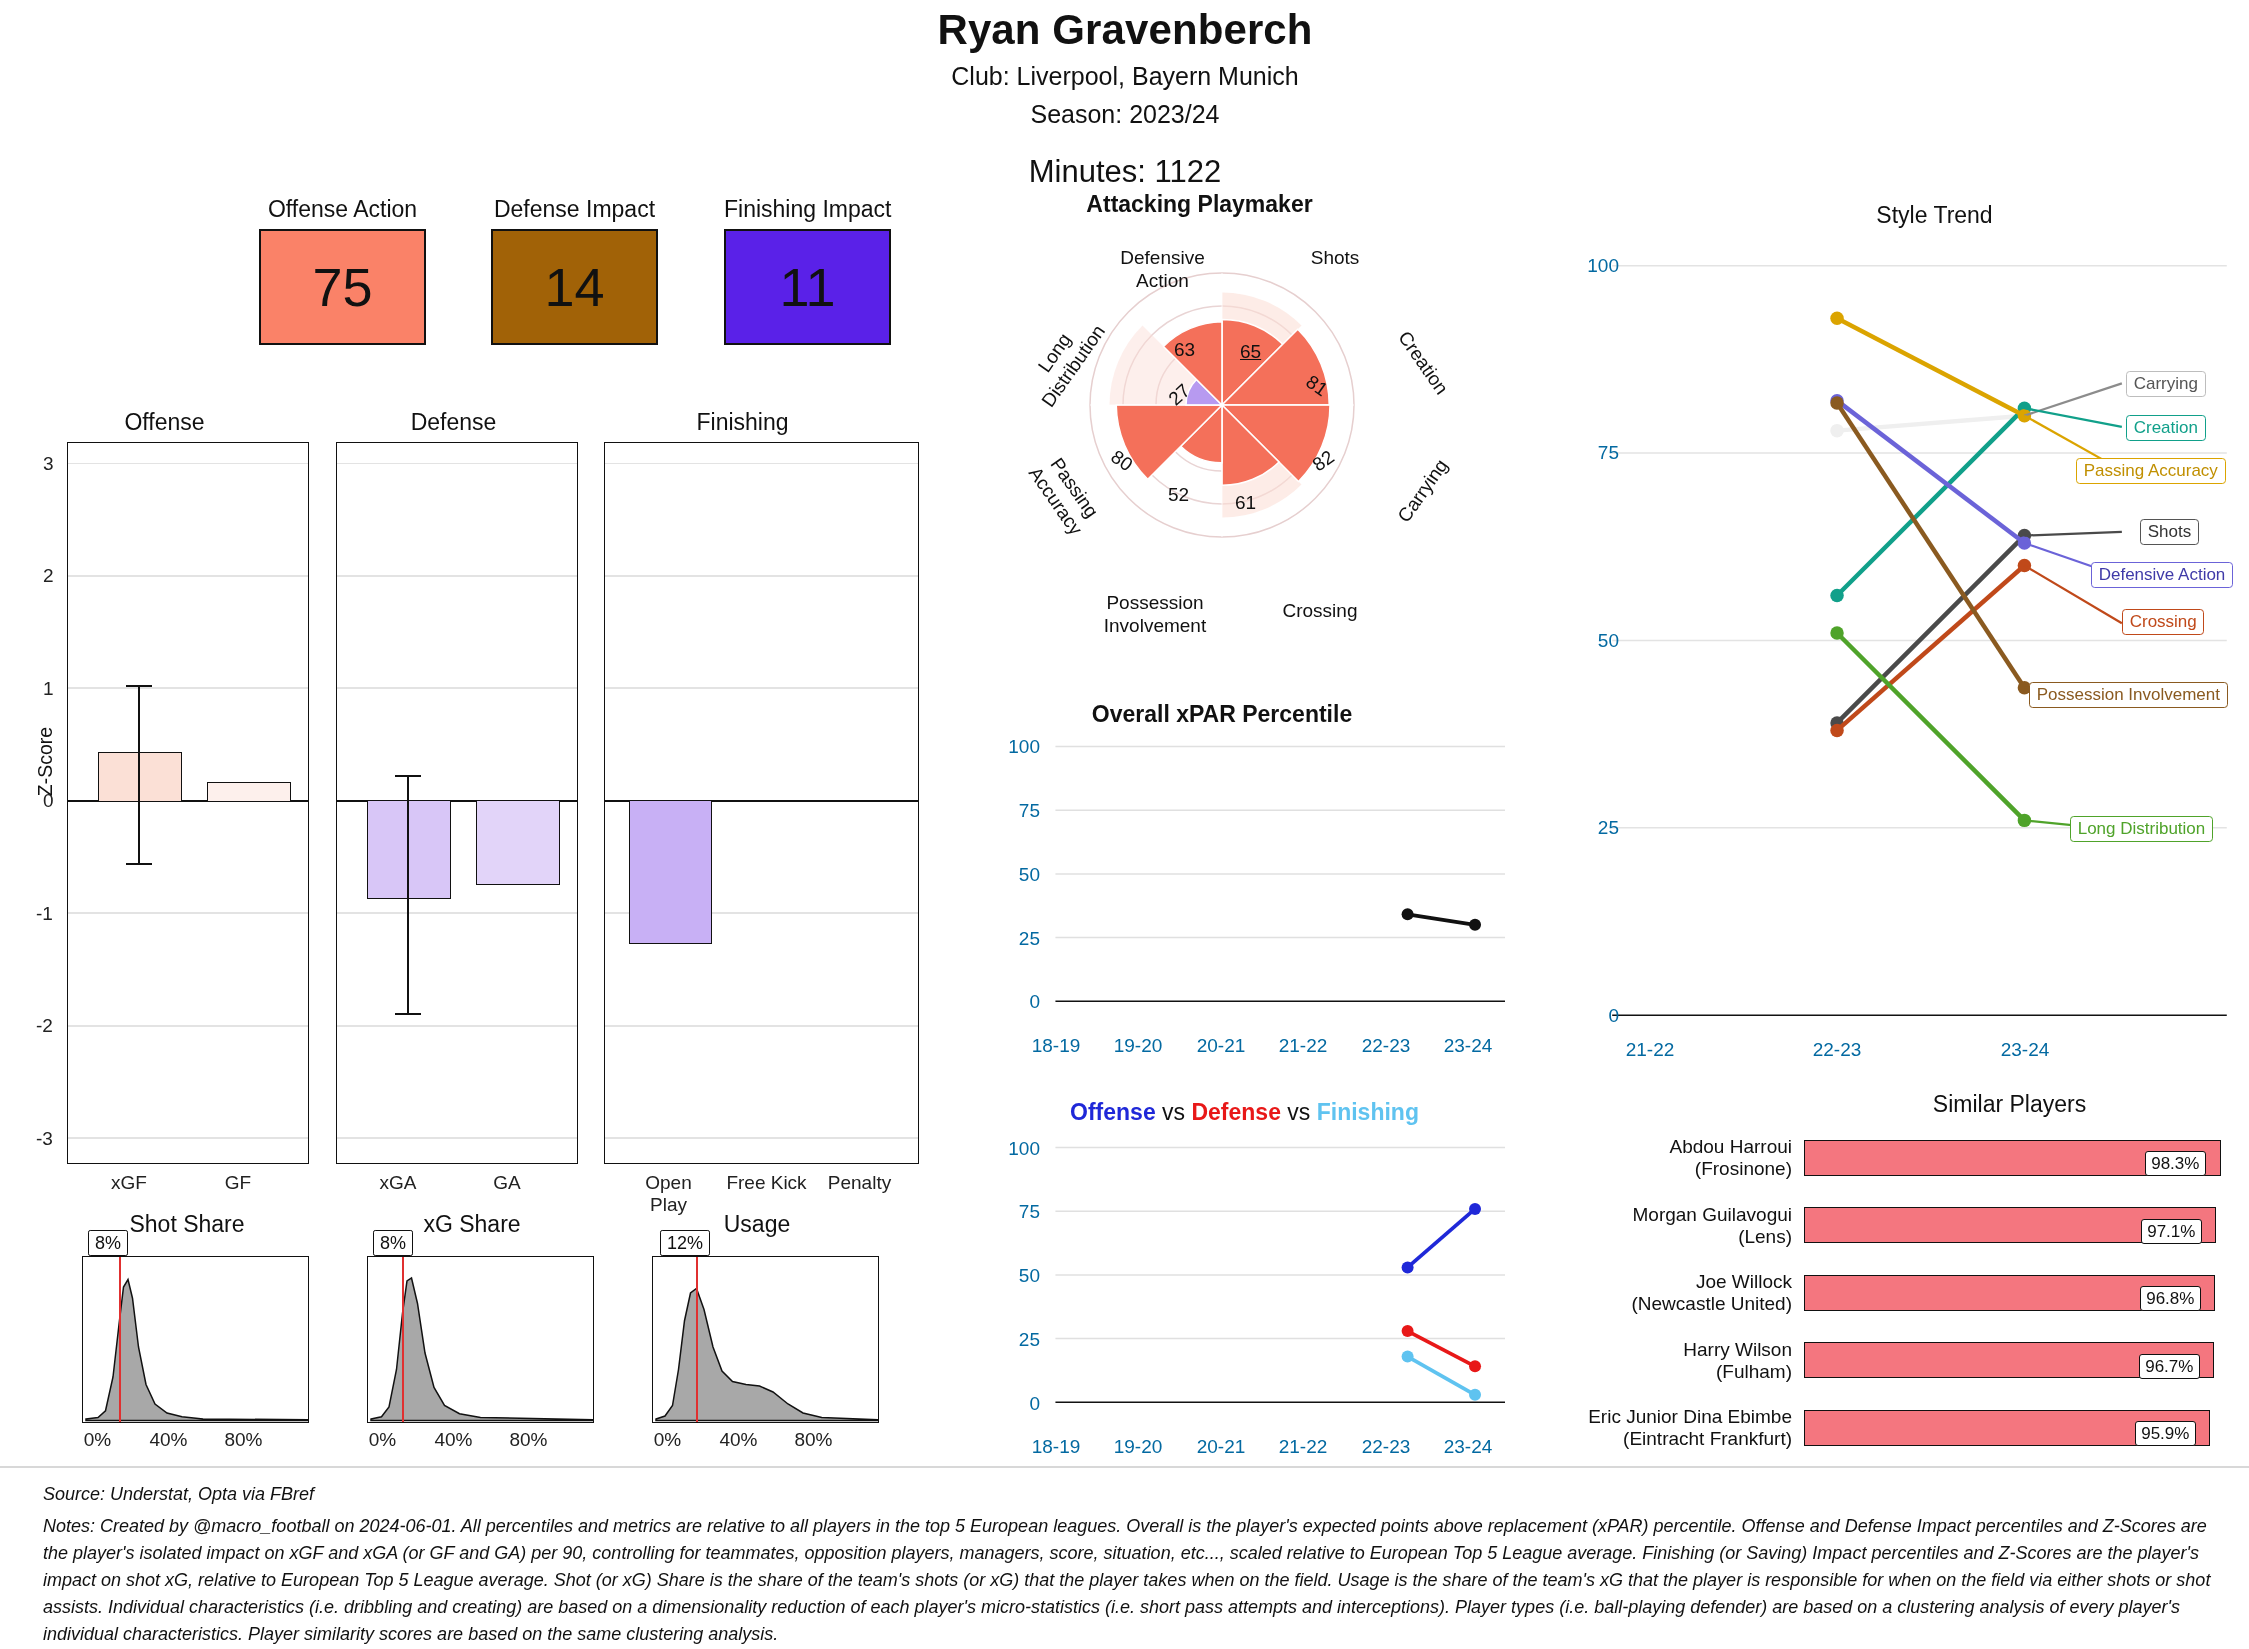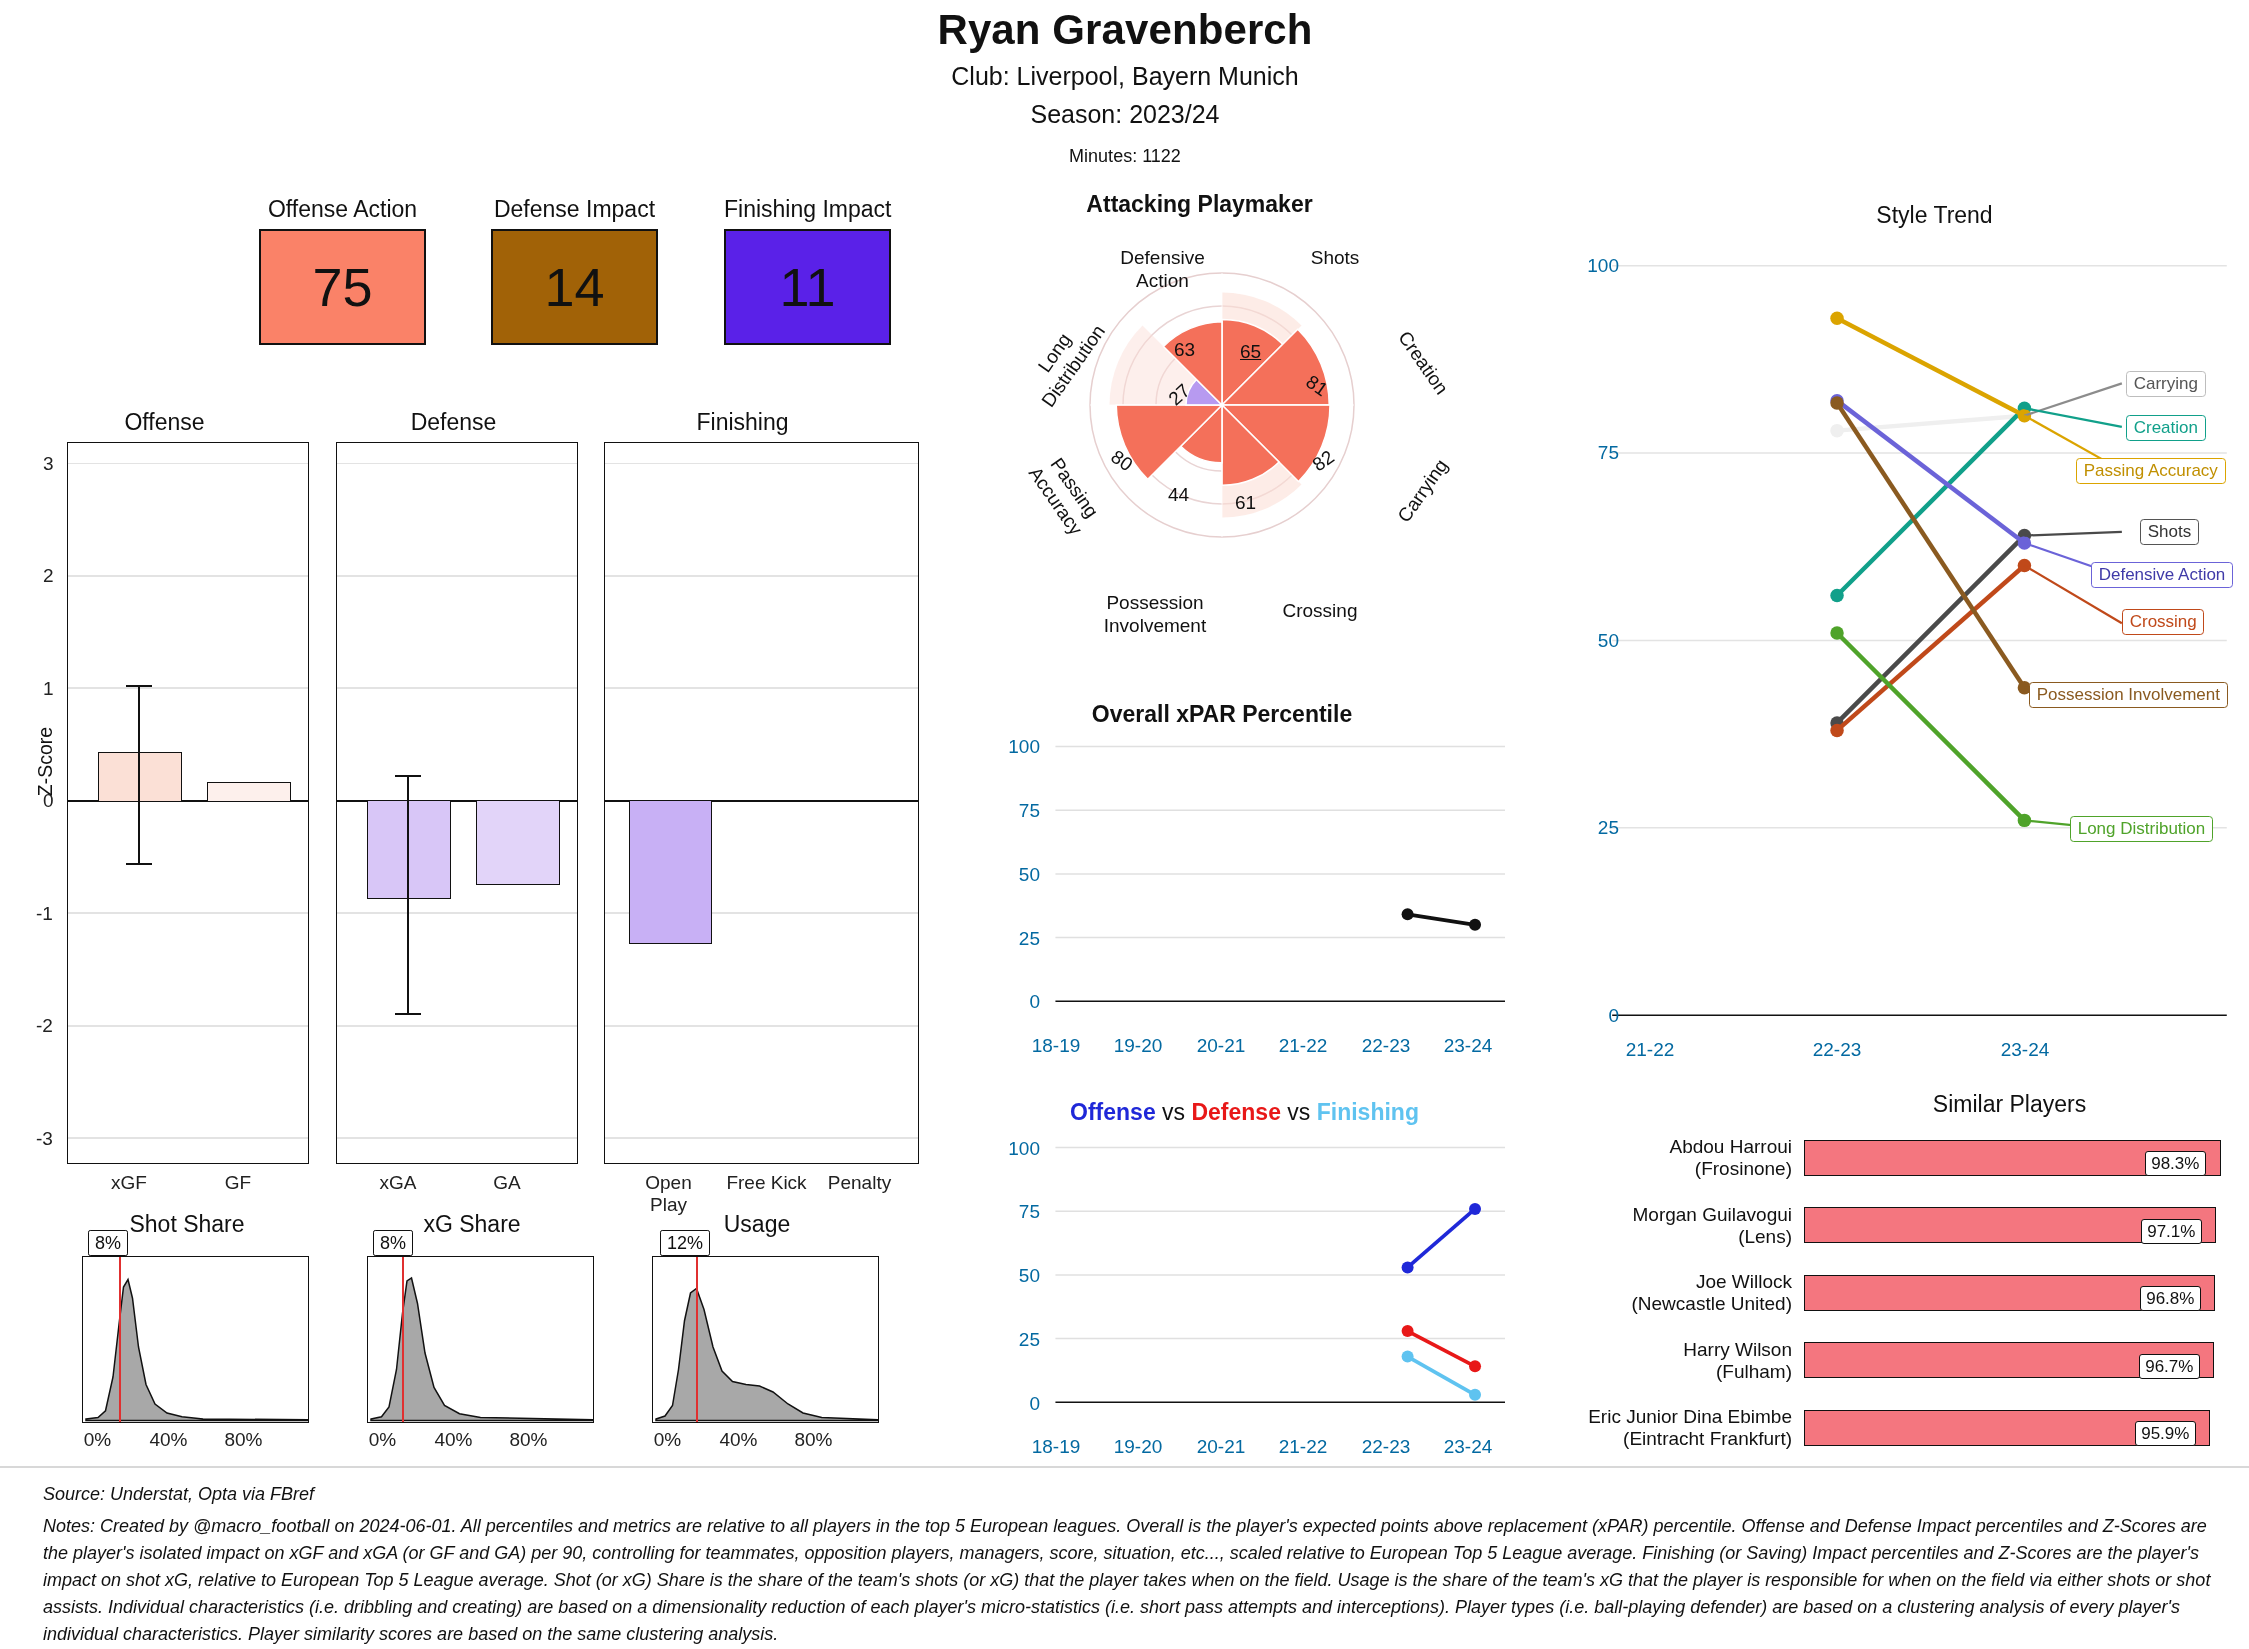--- a/index.html
+++ b/index.html
@@ -4,21 +4,21 @@
 <style>
   html,body{margin:0;padding:0;background:#ffffff;}
   body{width:2250px;height:1650px;font-family:"Liberation Sans",sans-serif;color:#111;position:relative;overflow:hidden;}
   .page{position:absolute;left:0;top:0;width:2250px;height:1650px;}
 
   
   .hdr{position:absolute;left:0;top:0;width:2250px;text-align:center;}
   .hdr .name{font-size:42px;font-weight:bold;letter-spacing:0.1px;margin-top:6px;}
   .hdr .sub{font-size:25px;margin-top:7.5px;}
   .hdr .sub2{font-size:25px;margin-top:9px;}
-  .hdr .sub3{font-size:18px;margin-top:17px;}
+  .hdr .sub3{font-size:31px;margin-top:25px;}
 
   
   .impact{position:absolute;}
   .impact .cap{text-align:center;font-size:23px;margin-bottom:6px;}
   .impact .cap.bold{font-weight:bold;}
   .impact .box{width:163px;height:112px;border:2.2px solid #111;display:flex;align-items:center;justify-content:center;}
   .impact .val{font-size:54px;line-height:1;}
 
   
   .ptitle{position:absolute;text-align:center;font-size:23px;}
@@ -233,21 +233,21 @@
         <path d="M0,0 L-78,-78 A111,111 0 0,1 0,-111 Z" fill="#f4705a" stroke="#ffffff" stroke-width="2"></path>
         <line x1="0" y1="-176" x2="0" y2="176" stroke="#ffffff" stroke-width="1"></line>
         <line x1="-176" y1="0" x2="176" y2="0" stroke="#ffffff" stroke-width="1"></line>
       </g>
     </svg>
     
     <div class="rval" style="left:198px;top:116px;text-decoration:underline;">65</div>
     <div class="rval" style="left:264px;top:150px;transform:rotate(35deg);">81</div>
     <div class="rval" style="left:271px;top:225px;transform:rotate(-35deg);">82</div>
     <div class="rval" style="left:193px;top:267px;">61</div>
-    <div class="rval" style="left:126px;top:259px;">44</div>
+    <div class="rval" style="left:126px;top:259px;">52</div>
     <div class="rval" style="left:69px;top:225px;transform:rotate(35deg);">80</div>
     <div class="rval" style="left:127px;top:159px;transform:rotate(-42deg);">27</div>
     <div class="rval" style="left:132px;top:114px;">63</div>
   </div>
 
   <div class="rlabel" style="left:1275px;top:247px;width:120px;">Shots</div>
   <div class="rlabel" style="left:1363px;top:352px;width:120px;transform:rotate(55deg);">Creation</div>
   <div class="rlabel" style="left:1363px;top:480px;width:120px;transform:rotate(-55deg);">Carrying</div>
   <div class="rlabel" style="left:1260px;top:600px;width:120px;">Crossing</div>
   <div class="rlabel" style="left:1080px;top:592px;width:150px;line-height:1.2;">Possession Involvement</div>

